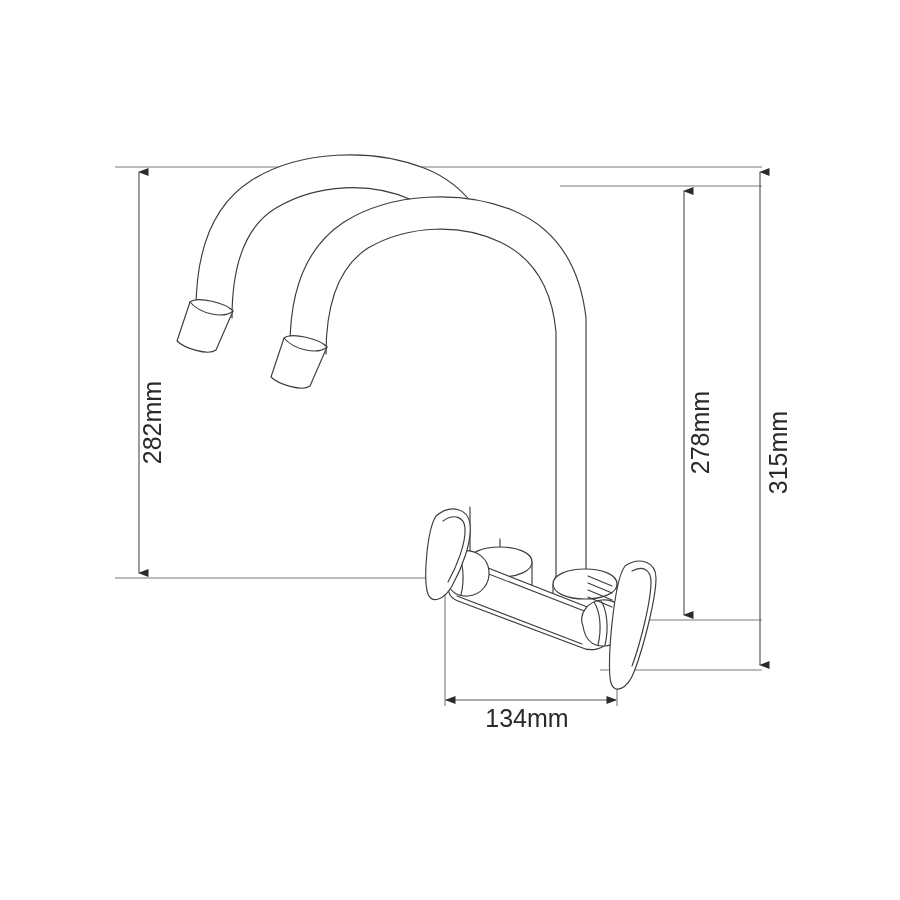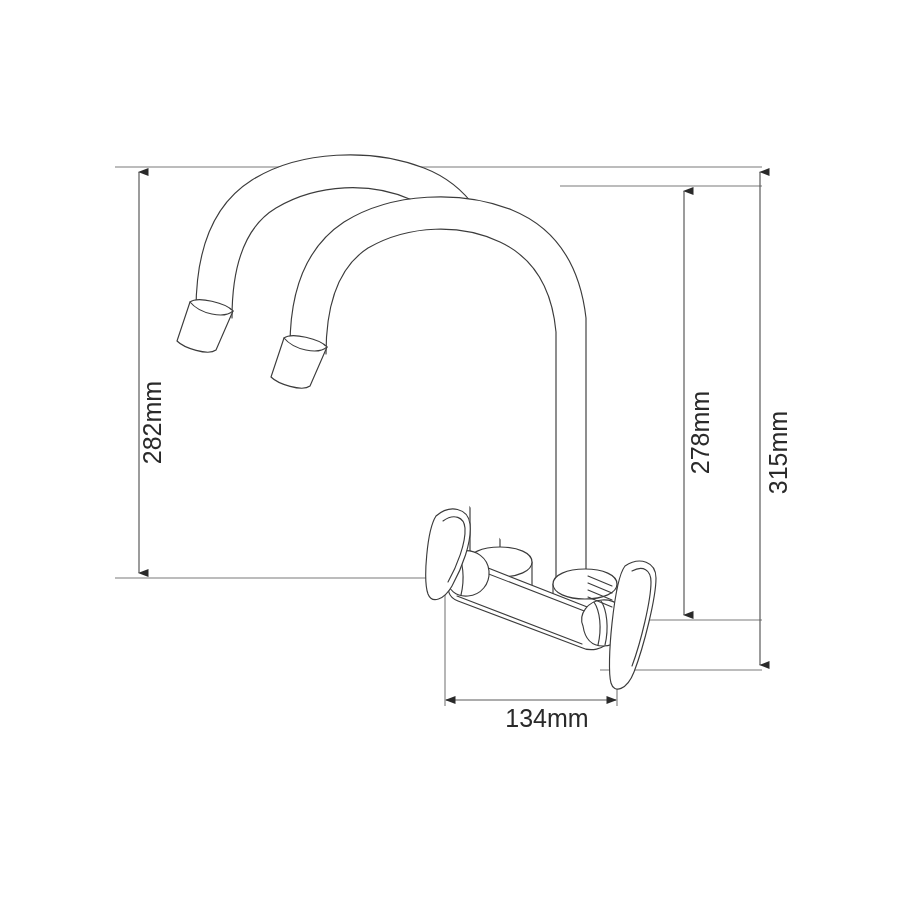--- a/index.html
+++ b/index.html
@@ -37,21 +37,21 @@
     white-space: nowrap;
     line-height: 1;
   }
   .vert-label {
     transform-origin: 50% 50%;
     transform: rotate(-90deg);
   }
   #label-282 { left: 92px;  top: 410px; width: 120px; text-align: center; }
   #label-278 { left: 640px; top: 420px; width: 120px; text-align: center; }
   #label-315 { left: 718px; top: 440px; width: 120px; text-align: center; }
-  #label-134 { left: 482px; top: 706px; width: 130px; text-align: center; }
+  #label-134 { left: 462px; top: 706px; width: 130px; text-align: center; }
 </style>
 </head>
 <body>
 
 <div id="drawing-root">
 
   <svg id="drawing-svg" viewBox="0 0 900 900">
     <defs>
       <marker id="arrow-up" markerWidth="9" markerHeight="11" refX="4.5" refY="1" orient="auto-start-reverse" markerUnits="userSpaceOnUse">
         <path d="M4.5,0 L8.4,10.5 L0.6,10.5 Z" fill="#2a2a2a"></path>

